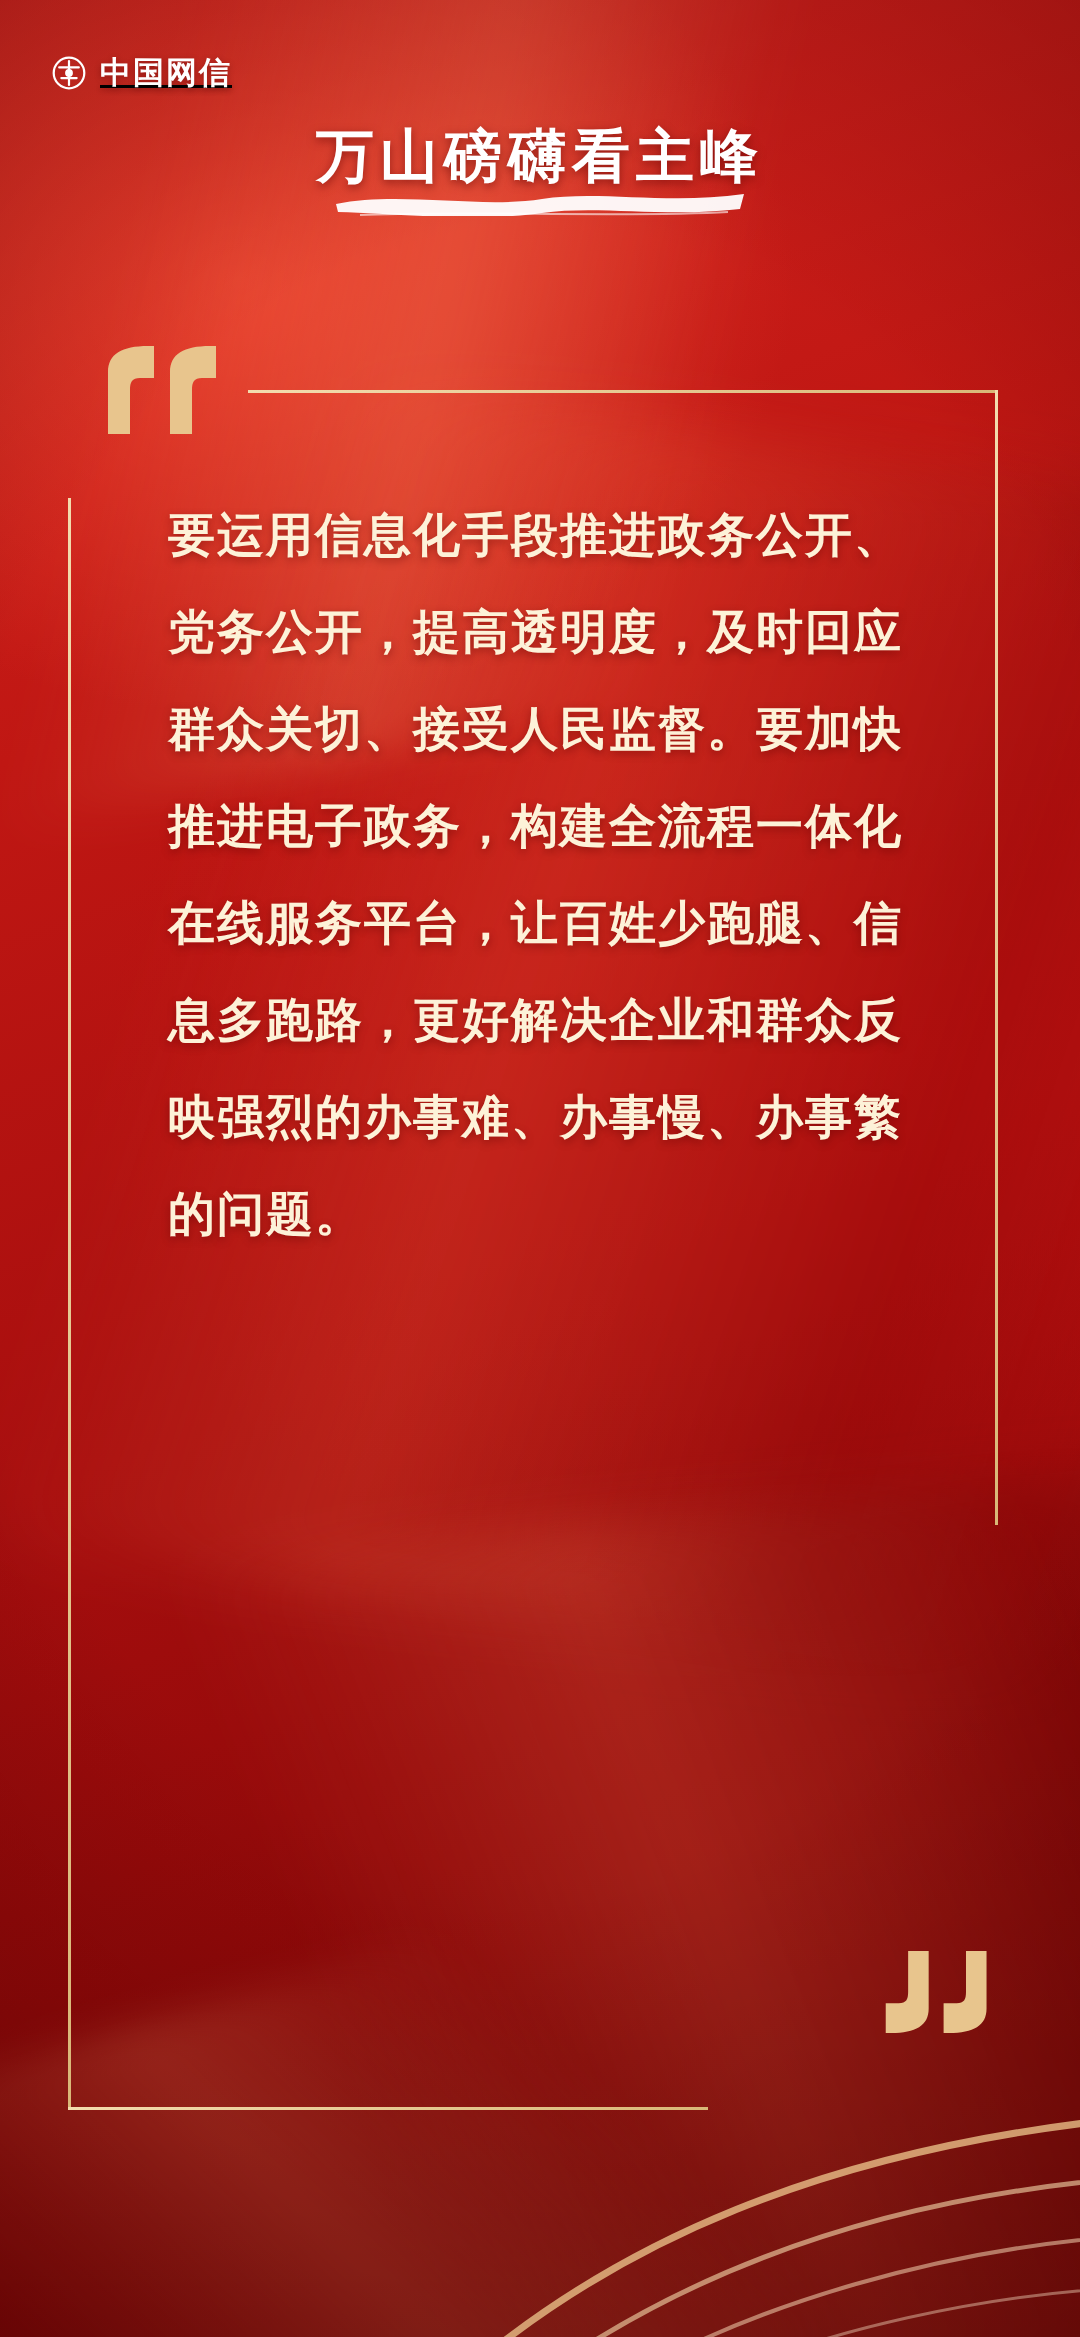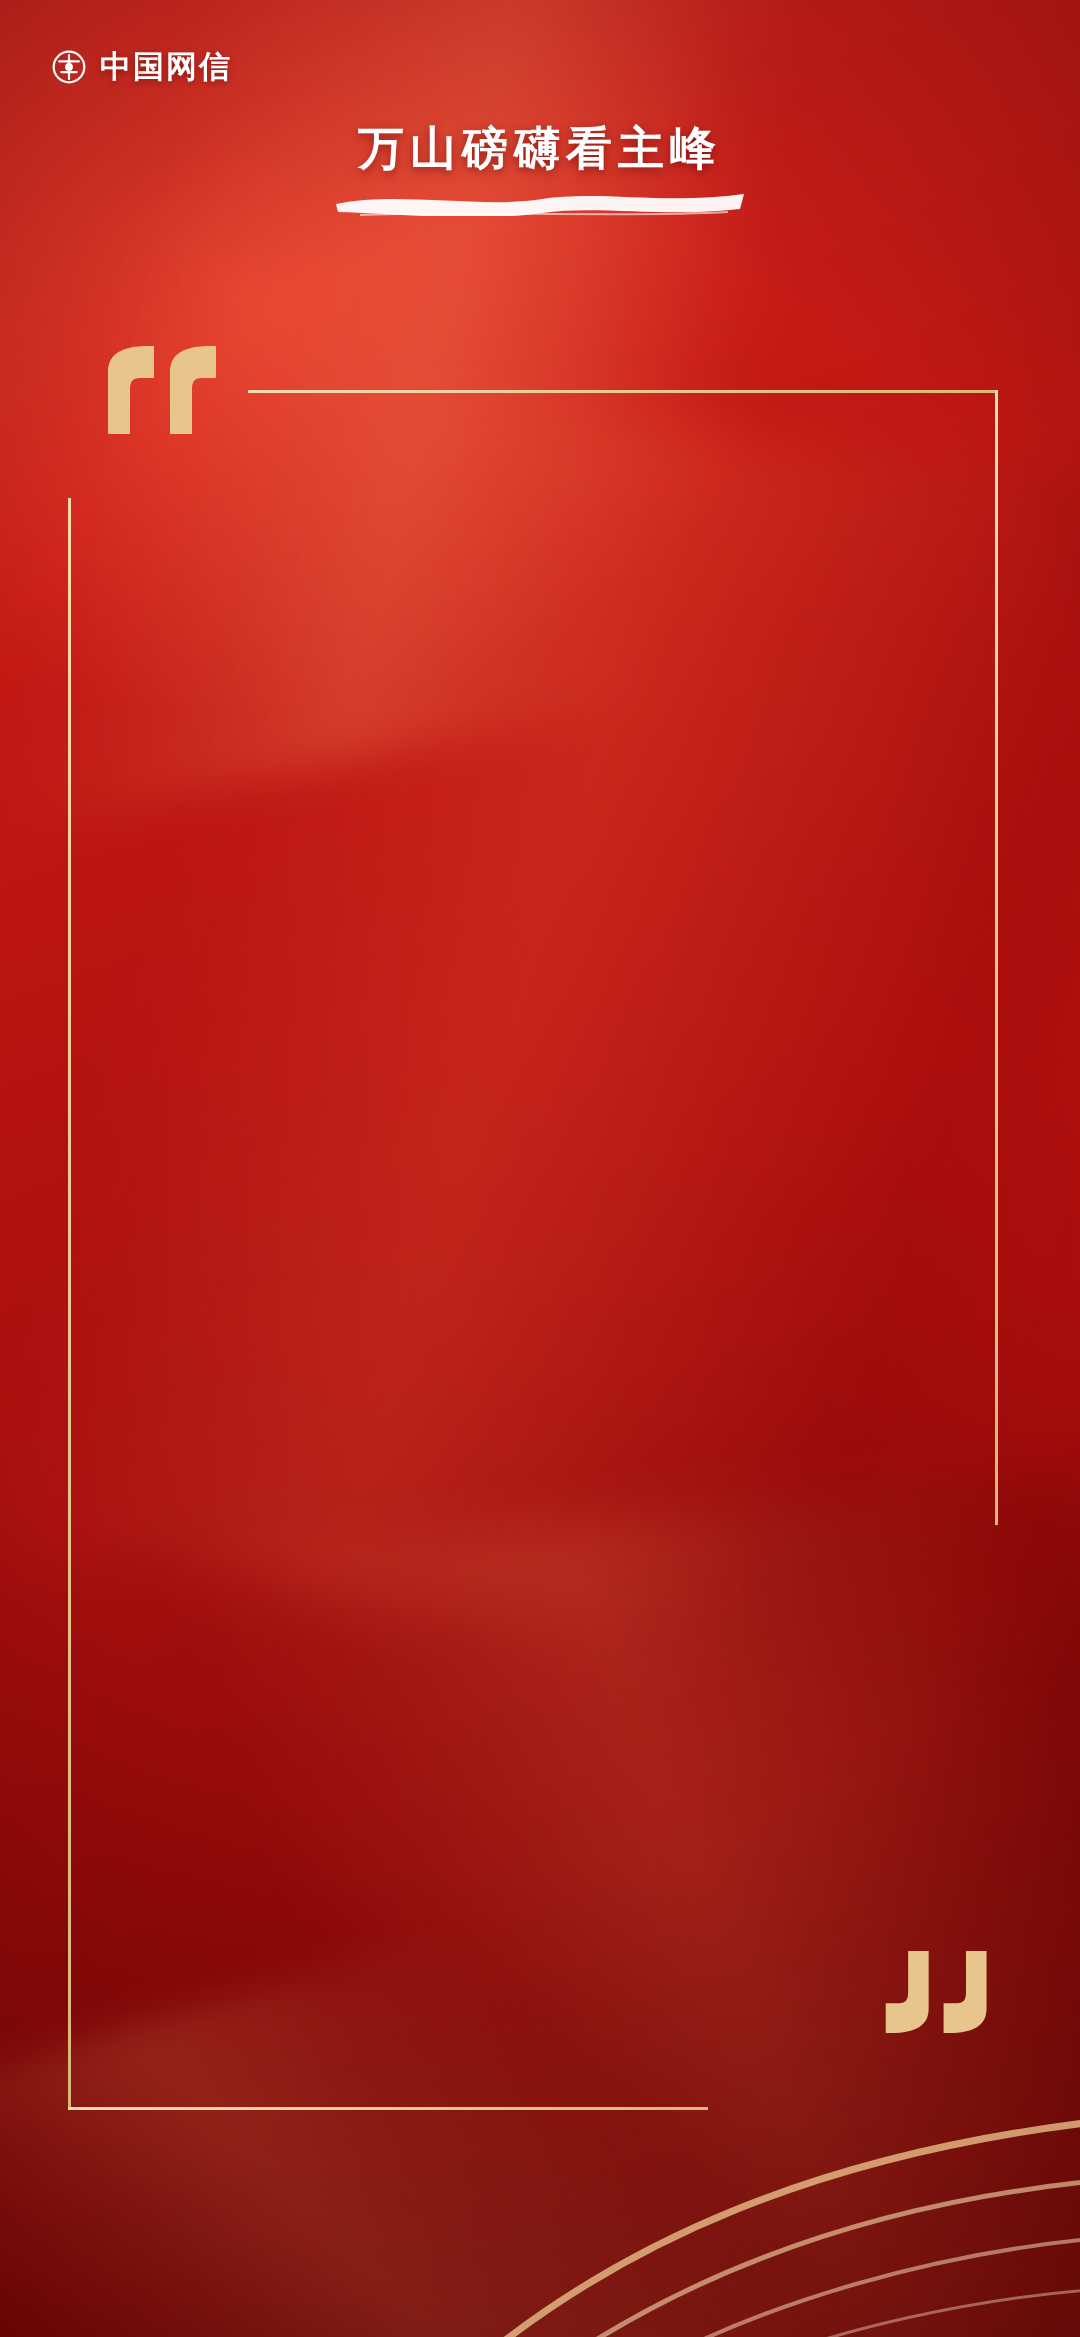--- a/index.html
+++ b/index.html
@@ -68,25 +68,26 @@
     bottom: -40px;
     width: 720px;
     height: 560px;
     pointer-events: none;
   }
 
   
   .brand {
     position: absolute;
     left: 52px;
-    top: 46px;
+    top: 52px;
     display: flex;
     align-items: center;
     gap: 14px;
     z-index: 6;
+    text-decoration: underline;
   }
   .brand-mark {
     width: 34px;
     height: 34px;
     flex: 0 0 auto;
   }
   .brand-text {
     color: #ffffff;
     font-size: 31px;
     font-weight: 700;
@@ -100,21 +101,21 @@
     position: absolute;
     top: 118px;
     left: 0;
     width: 100%;
     text-align: center;
     z-index: 6;
   }
   .title-text {
     display: inline-block;
     color: #ffffff;
-    font-size: 46px;
+    font-size: 58px;
     font-weight: 700;
     letter-spacing: 6px;
     text-shadow: 0 3px 10px rgba(90,0,0,0.55);
   }
   .title-brush {
     position: absolute;
     left: 50%;
     transform: translateX(-50%);
     top: 64px;
     width: 420px;
@@ -233,20 +234,21 @@
   </div>
 
   <div class="quote-open">
     <svg viewBox="0 0 120 96" width="120" height="96" aria-hidden="true">
       <path d="M4,92 L4,30 C4,12 18,4 44,4 L50,4 L50,36 L36,36 C28,36 26,40 26,48 L26,92 Z" fill="#e8c58d"></path>
       <path d="M66,92 L66,30 C66,12 80,4 106,4 L112,4 L112,36 L98,36 C90,36 88,40 88,48 L88,92 Z" fill="#e8c58d"></path>
     </svg>
   </div>
 
   <div class="quote-body">
+    <p class="quote-main">要运用信息化手段推进政务公开、党务公开，提高透明度，及时回应群众关切、接受人民监督。要加快推进电子政务，构建全流程一体化在线服务平台，让百姓少跑腿、信息多跑路，更好解决企业和群众反映强烈的办事难、办事慢、办事繁的问题。</p>
   </div>
 
   <div class="quote-close">
     <svg viewBox="0 0 120 96" width="112" height="90" aria-hidden="true">
       <path d="M50,4 L50,66 C50,84 36,92 10,92 L4,92 L4,60 L18,60 C26,60 28,56 28,48 L28,4 Z" fill="#e8c58d"></path>
       <path d="M112,4 L112,66 C112,84 98,92 72,92 L66,92 L66,60 L80,60 C88,60 90,56 90,48 L90,4 Z" fill="#e8c58d"></path>
     </svg>
   </div>
 
   <div class="ribbons">

